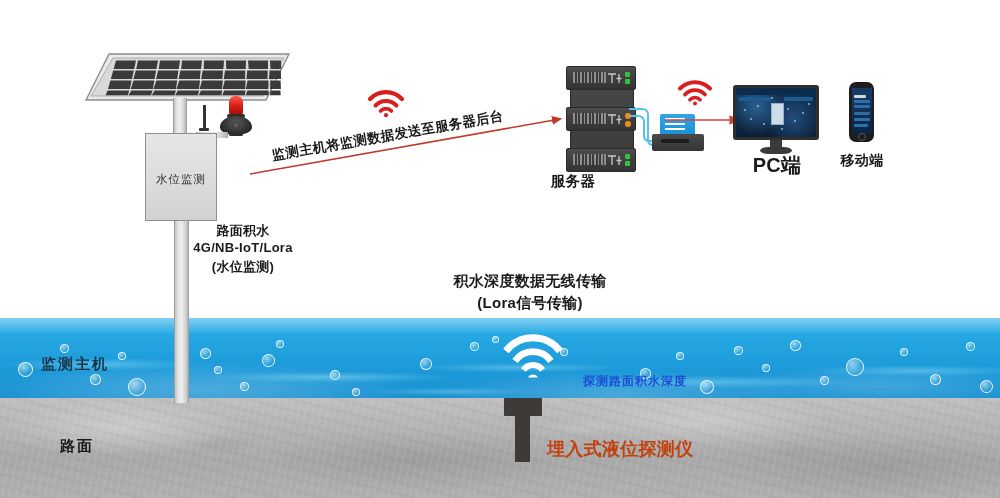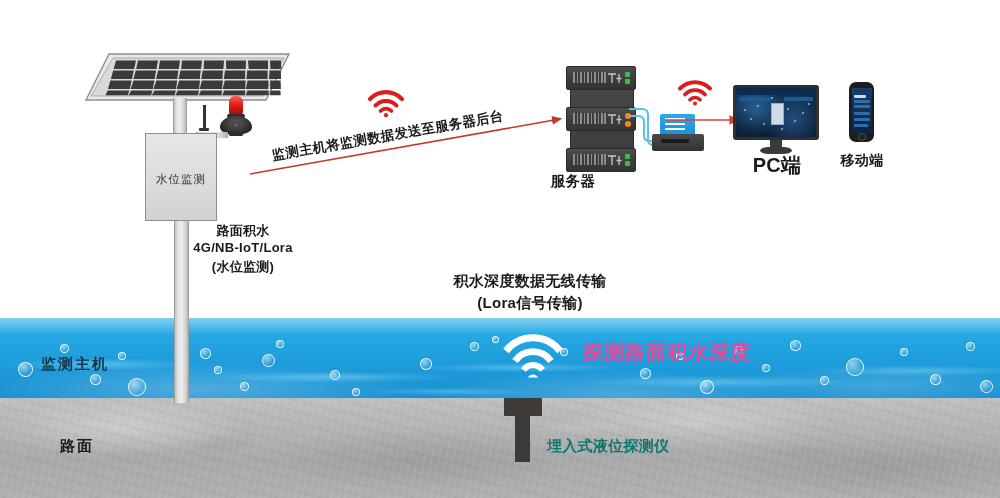--- a/index.html
+++ b/index.html
@@ -422,21 +422,21 @@
   <svg style="position:absolute;left:502px;top:334px;width:62px;height:46px;" width="62" height="46" viewBox="0 0 62 46">
     <g fill="none" stroke="#ffffff" stroke-linecap="butt">
       <path d="M4 17 A 34 34 0 0 1 58 17" stroke-width="7"></path>
       <path d="M13 27 A 22 22 0 0 1 49 27" stroke-width="6.6"></path>
       <path d="M21.5 36 A 11.5 11.5 0 0 1 40.5 36" stroke-width="6.2"></path>
     </g>
     <path d="M26 43.5 A 5.6 5.6 0 0 1 36 43.5" fill="#ffffff"></path>
   </svg>
 
   <div class="lbl" style="left:41px;top:355px;font-size:15px;letter-spacing:2px;color:#16354a;">监测主机</div>
-  <div class="lbl" style="left:583px;top:339px;font-size:20px;letter-spacing:1px;color:#ec4899;">探测路面积水深度</div>
+  <div class="lbl" style="left:583px;top:373px;font-size:12px;letter-spacing:1px;color:#1d4ed8;">探测路面积水深度</div>
 
   <div class="sensor-head" style="left:504px;top:398px;width:38px;height:18px;"></div>
   <div class="sensor-stem" style="left:515px;top:414px;width:15px;height:48px;"></div>
-  <div class="lbl" style="left:547px;top:437px;font-size:15px;color:#0f766e;">埋入式液位探测仪</div>
+  <div class="lbl" style="left:547px;top:437px;font-size:18px;color:#c2410c;">埋入式液位探测仪</div>
 
   <div class="lbl" style="left:60px;top:437px;font-size:15px;letter-spacing:2px;color:#1a1a1a;">路面</div>
 
 </div>
 
 </body></html>

